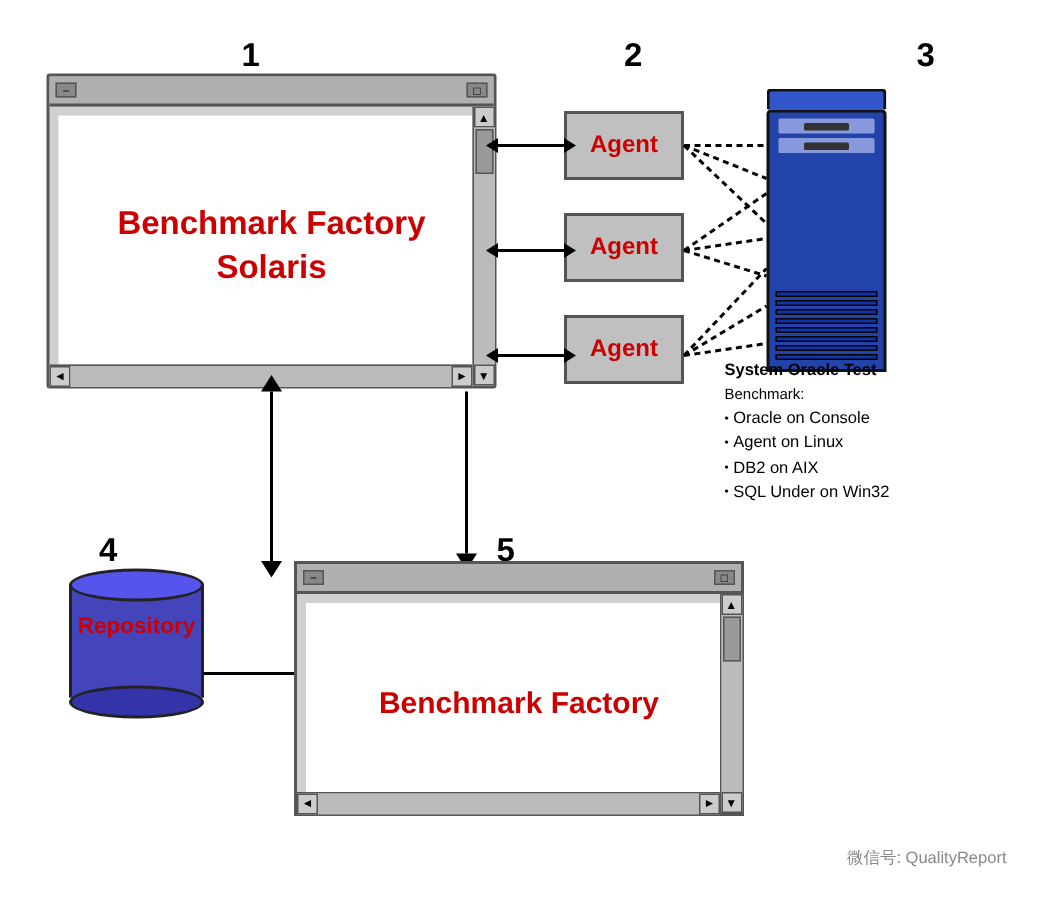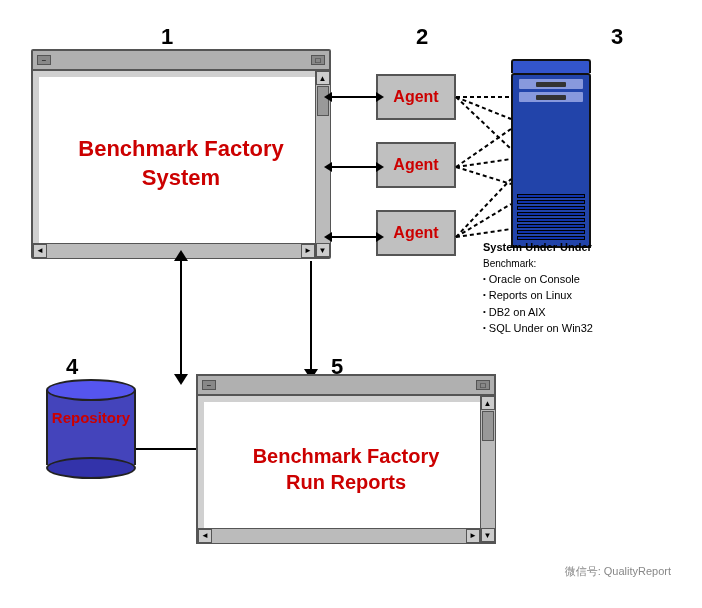--- a/index.html
+++ b/index.html
@@ -313,21 +313,21 @@
 
     <div class="console-window">
       <div class="console-titlebar">
         <div class="titlebar-btn">−</div>
         <div style="flex:1"></div>
         <div class="titlebar-btn">□</div>
       </div>
       <div class="console-inner">
         <div class="console-title-text">
           <span>Benchmark Factory</span><br>
-          <span>System</span>
+          <span>Solaris</span>
         </div>
       </div>
 
       <div class="scrollbar-area">
         <div class="scrollbar-btn">▲</div>
         <div class="scrollbar-track">
           <div class="scrollbar-thumb"></div>
         </div>
         <div class="scrollbar-btn">▼</div>
       </div>
@@ -372,29 +372,29 @@
           <div class="server-vent"></div>
           <div class="server-vent"></div>
           <div class="server-vent"></div>
           <div class="server-vent"></div>
           <div class="server-vent"></div>
         </div>
       </div>
     </div>
 
     <div class="sut-text-area">
-      <div class="sut-title">System Under Under</div>
+      <div class="sut-title">System Oracle Test</div>
       <div class="sut-examples">Benchmark:</div>
       <div class="bullet-item">
         <span class="bullet">•</span>
         <span>Oracle on Console</span>
       </div>
       <div class="bullet-item">
         <span class="bullet">•</span>
-        <span>Reports on Linux</span>
+        <span>Agent on Linux</span>
       </div>
       <div class="bullet-item">
         <span class="bullet">•</span>
         <span>DB2 on AIX</span>
       </div>
       <div class="bullet-item">
         <span class="bullet">•</span>
         <span>SQL Under on Win32</span>
       </div>
     </div>
@@ -454,21 +454,20 @@
 
     <div class="reports-window">
       <div class="reports-titlebar">
         <div class="titlebar-btn">−</div>
         <div style="flex:1"></div>
         <div class="titlebar-btn">□</div>
       </div>
       <div class="reports-inner">
         <div class="reports-title-text">
           <span>Benchmark Factory</span><br>
-          <span>Run Reports</span>
         </div>
       </div>
 
       <div class="scrollbar-area">
         <div class="scrollbar-btn">▲</div>
         <div class="scrollbar-track">
           <div class="scrollbar-thumb"></div>
         </div>
         <div class="scrollbar-btn">▼</div>
       </div>

